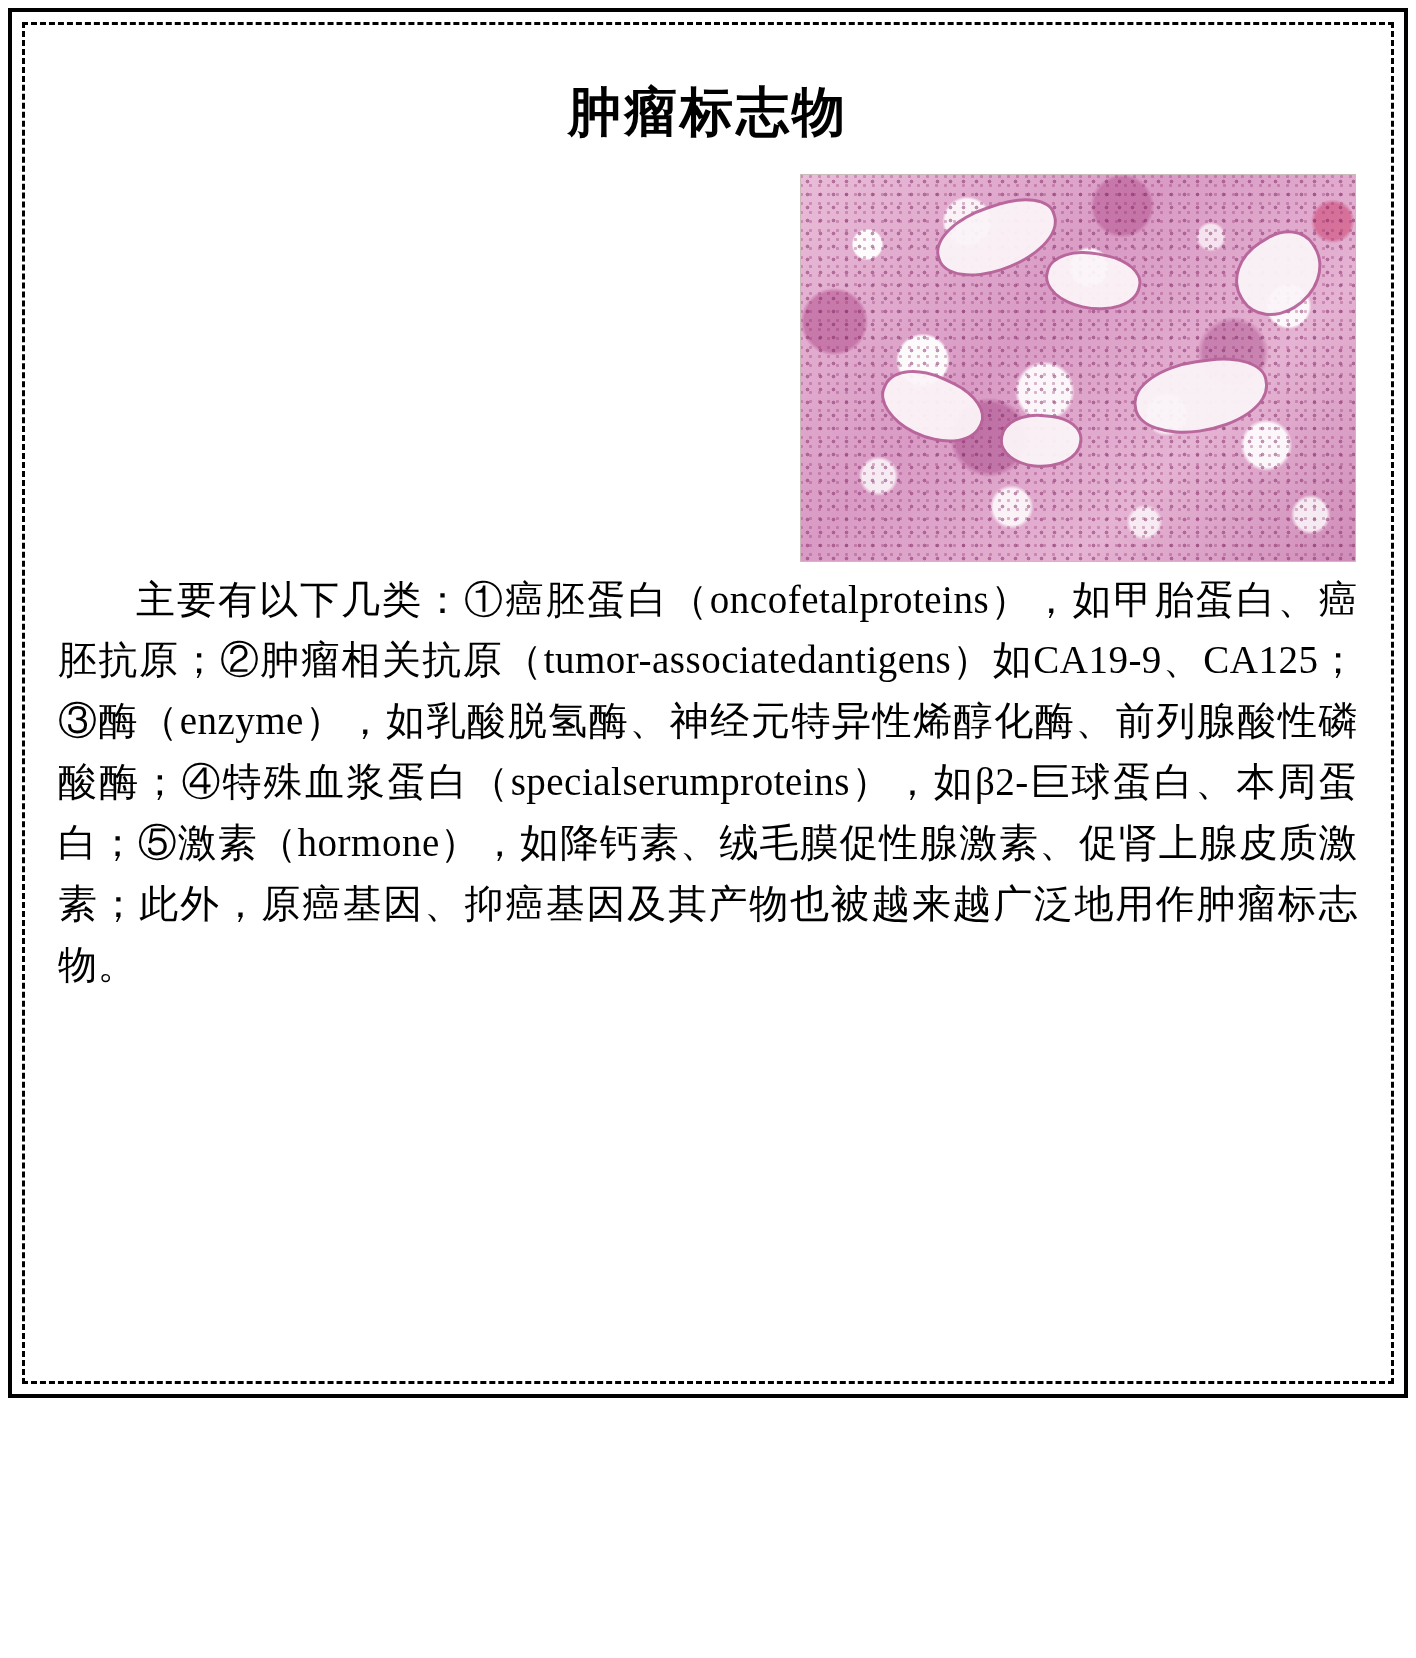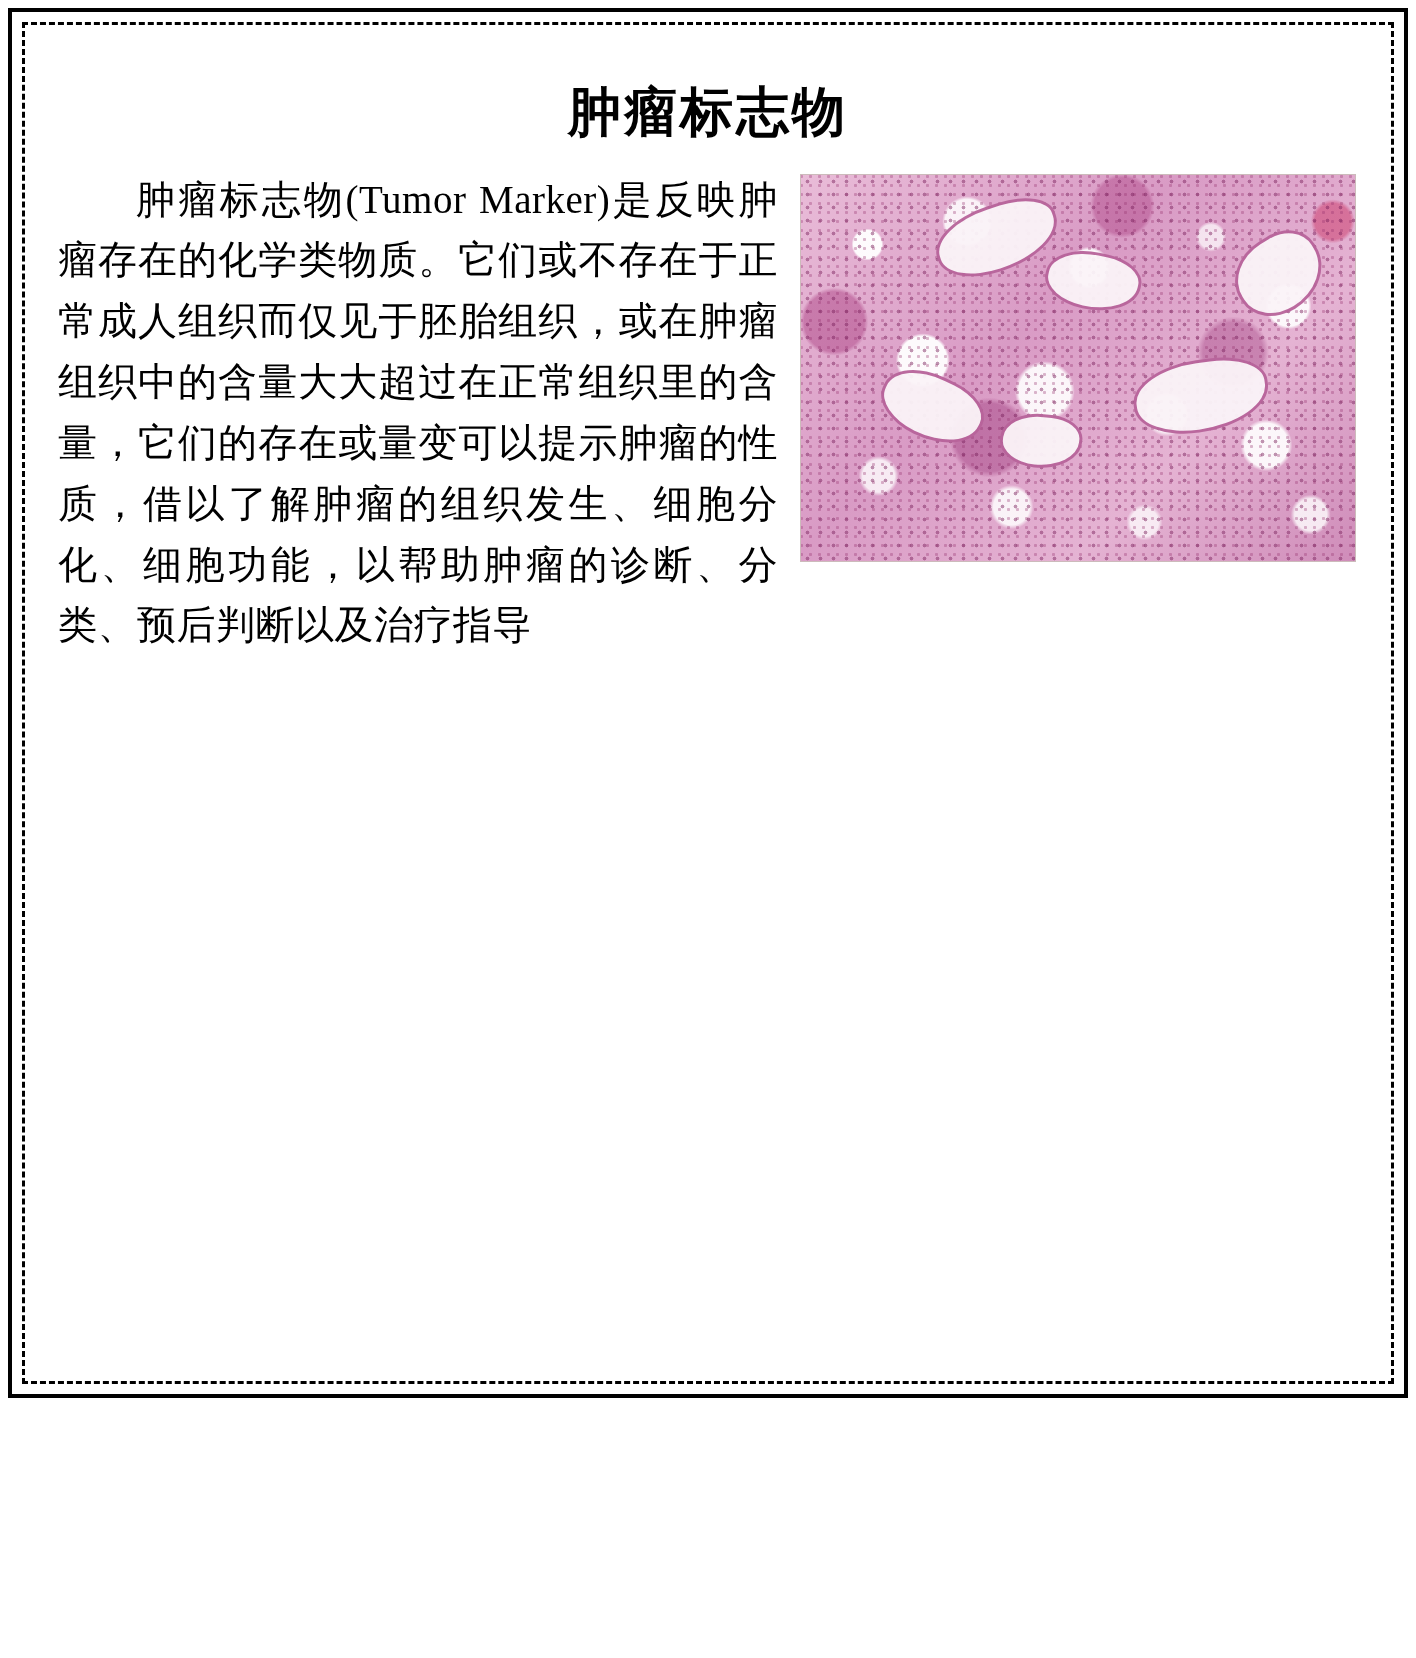--- a/index.html
+++ b/index.html
@@ -140,17 +140,17 @@
       <div class="tissue"></div>
       <div class="speckle"></div>
       <div class="gland" style="left:24%;top:8%;width:120px;height:60px;transform:rotate(-18deg);"></div>
       <div class="gland" style="left:44%;top:20%;width:90px;height:52px;transform:rotate(12deg);"></div>
       <div class="gland" style="left:60%;top:48%;width:130px;height:66px;transform:rotate(-8deg);"></div>
       <div class="gland" style="left:14%;top:52%;width:100px;height:58px;transform:rotate(26deg);"></div>
       <div class="gland" style="left:78%;top:16%;width:86px;height:70px;transform:rotate(-32deg);"></div>
       <div class="gland" style="left:36%;top:62%;width:76px;height:48px;transform:rotate(6deg);"></div>
     </div>
 
-    <p class="body-text first">肿瘤标志物(Tumor Marker)是反映肿瘤存在的化学类物质。它们或不存在于正常成人组织而仅见于胚胎组织，或在肿瘤组织中的含量大大超过在正常组织里的含量，它们的存在或量变可以提示肿瘤的性质，借以了解肿瘤的组织发生、细胞分化、细胞功能，以帮助肿瘤的诊断、分类、预后判断以及治疗指导</p>
     <div class="clear"></div>
+    <p class="body-text">主要有以下几类：①癌胚蛋白（oncofetalproteins），如甲胎蛋白、癌胚抗原；②肿瘤相关抗原（tumor-associatedantigens）如CA19-9、CA125；③酶（enzyme），如乳酸脱氢酶、神经元特异性烯醇化酶、前列腺酸性磷酸酶；④特殊血浆蛋白（specialserumproteins），如β2-巨球蛋白、本周蛋白；⑤激素（hormone），如降钙素、绒毛膜促性腺激素、促肾上腺皮质激素；此外，原癌基因、抑癌基因及其产物也被越来越广泛地用作肿瘤标志物。</p>
 
   </div>
 </div>
 
 </body></html>

